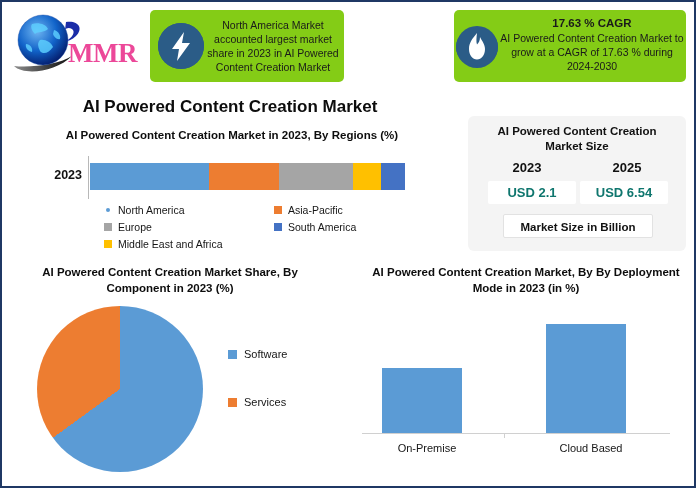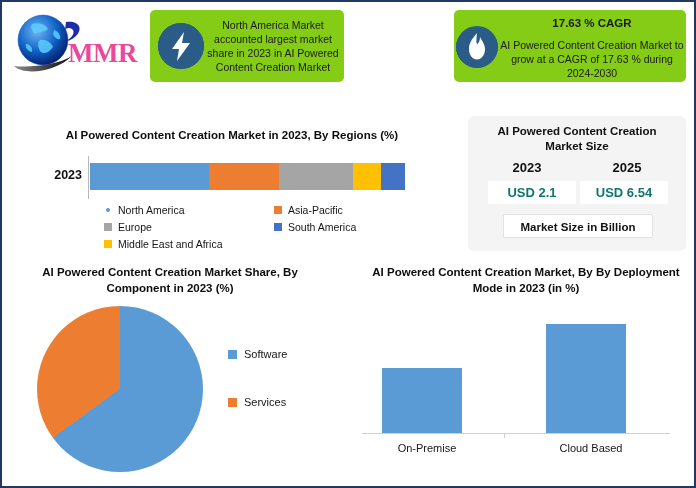--- a/index.html
+++ b/index.html
@@ -72,21 +72,21 @@
   .info-card.card-1 .card-text {
     left: 56px; top: 8px; width: 134px;
   }
   .info-card.card-2 .card-text {
     left: 46px; top: 6px; width: 184px;
   }
   .card-heading {
     font-weight: bold;
     font-size: 11.5px;
     display: block;
-    margin-bottom: 8px;
+    margin-bottom: 1px;
   }
 
   
   .main-title {
     position: absolute;
     left: 0; top: 95px;
     width: 456px;
     text-align: center;
     font-size: 17px;
     font-weight: bold;
@@ -353,20 +353,21 @@
           <path d="M21 7 C16 13 13 17 13 23 C13 29 16.5 33.5 21 33.5 C25.5 33.5 29 29 29 23 C29 18.5 26 15 24 11 C24 15 22.5 17 21 18.5 C20 16 20.5 11 21 7 Z" fill="#ffffff"></path>
         </svg>
       </div>
       <div class="card-text">
         <span class="card-heading">17.63 % CAGR</span>
         <span>AI Powered Content Creation Market to grow at a CAGR of 17.63 % during 2024-2030</span>
       </div>
     </div>
   </div>
 
+  <div class="main-title">AI Powered Content Creation Market</div>
 
   <div class="region-chart">
     <div class="region-title">AI Powered Content Creation Market in 2023, By Regions (%)</div>
     <div class="axis-label-2023">2023</div>
     <div class="axis-line"></div>
 
     <div class="stacked-bar" id="regionBar">
         <div class="seg" style="width: 37.8%; background: rgb(91, 155, 213);"></div>
         <div class="seg" style="width: 22.2%; background: rgb(237, 125, 49);"></div>
         <div class="seg" style="width: 23.5%; background: rgb(165, 165, 165);"></div>

